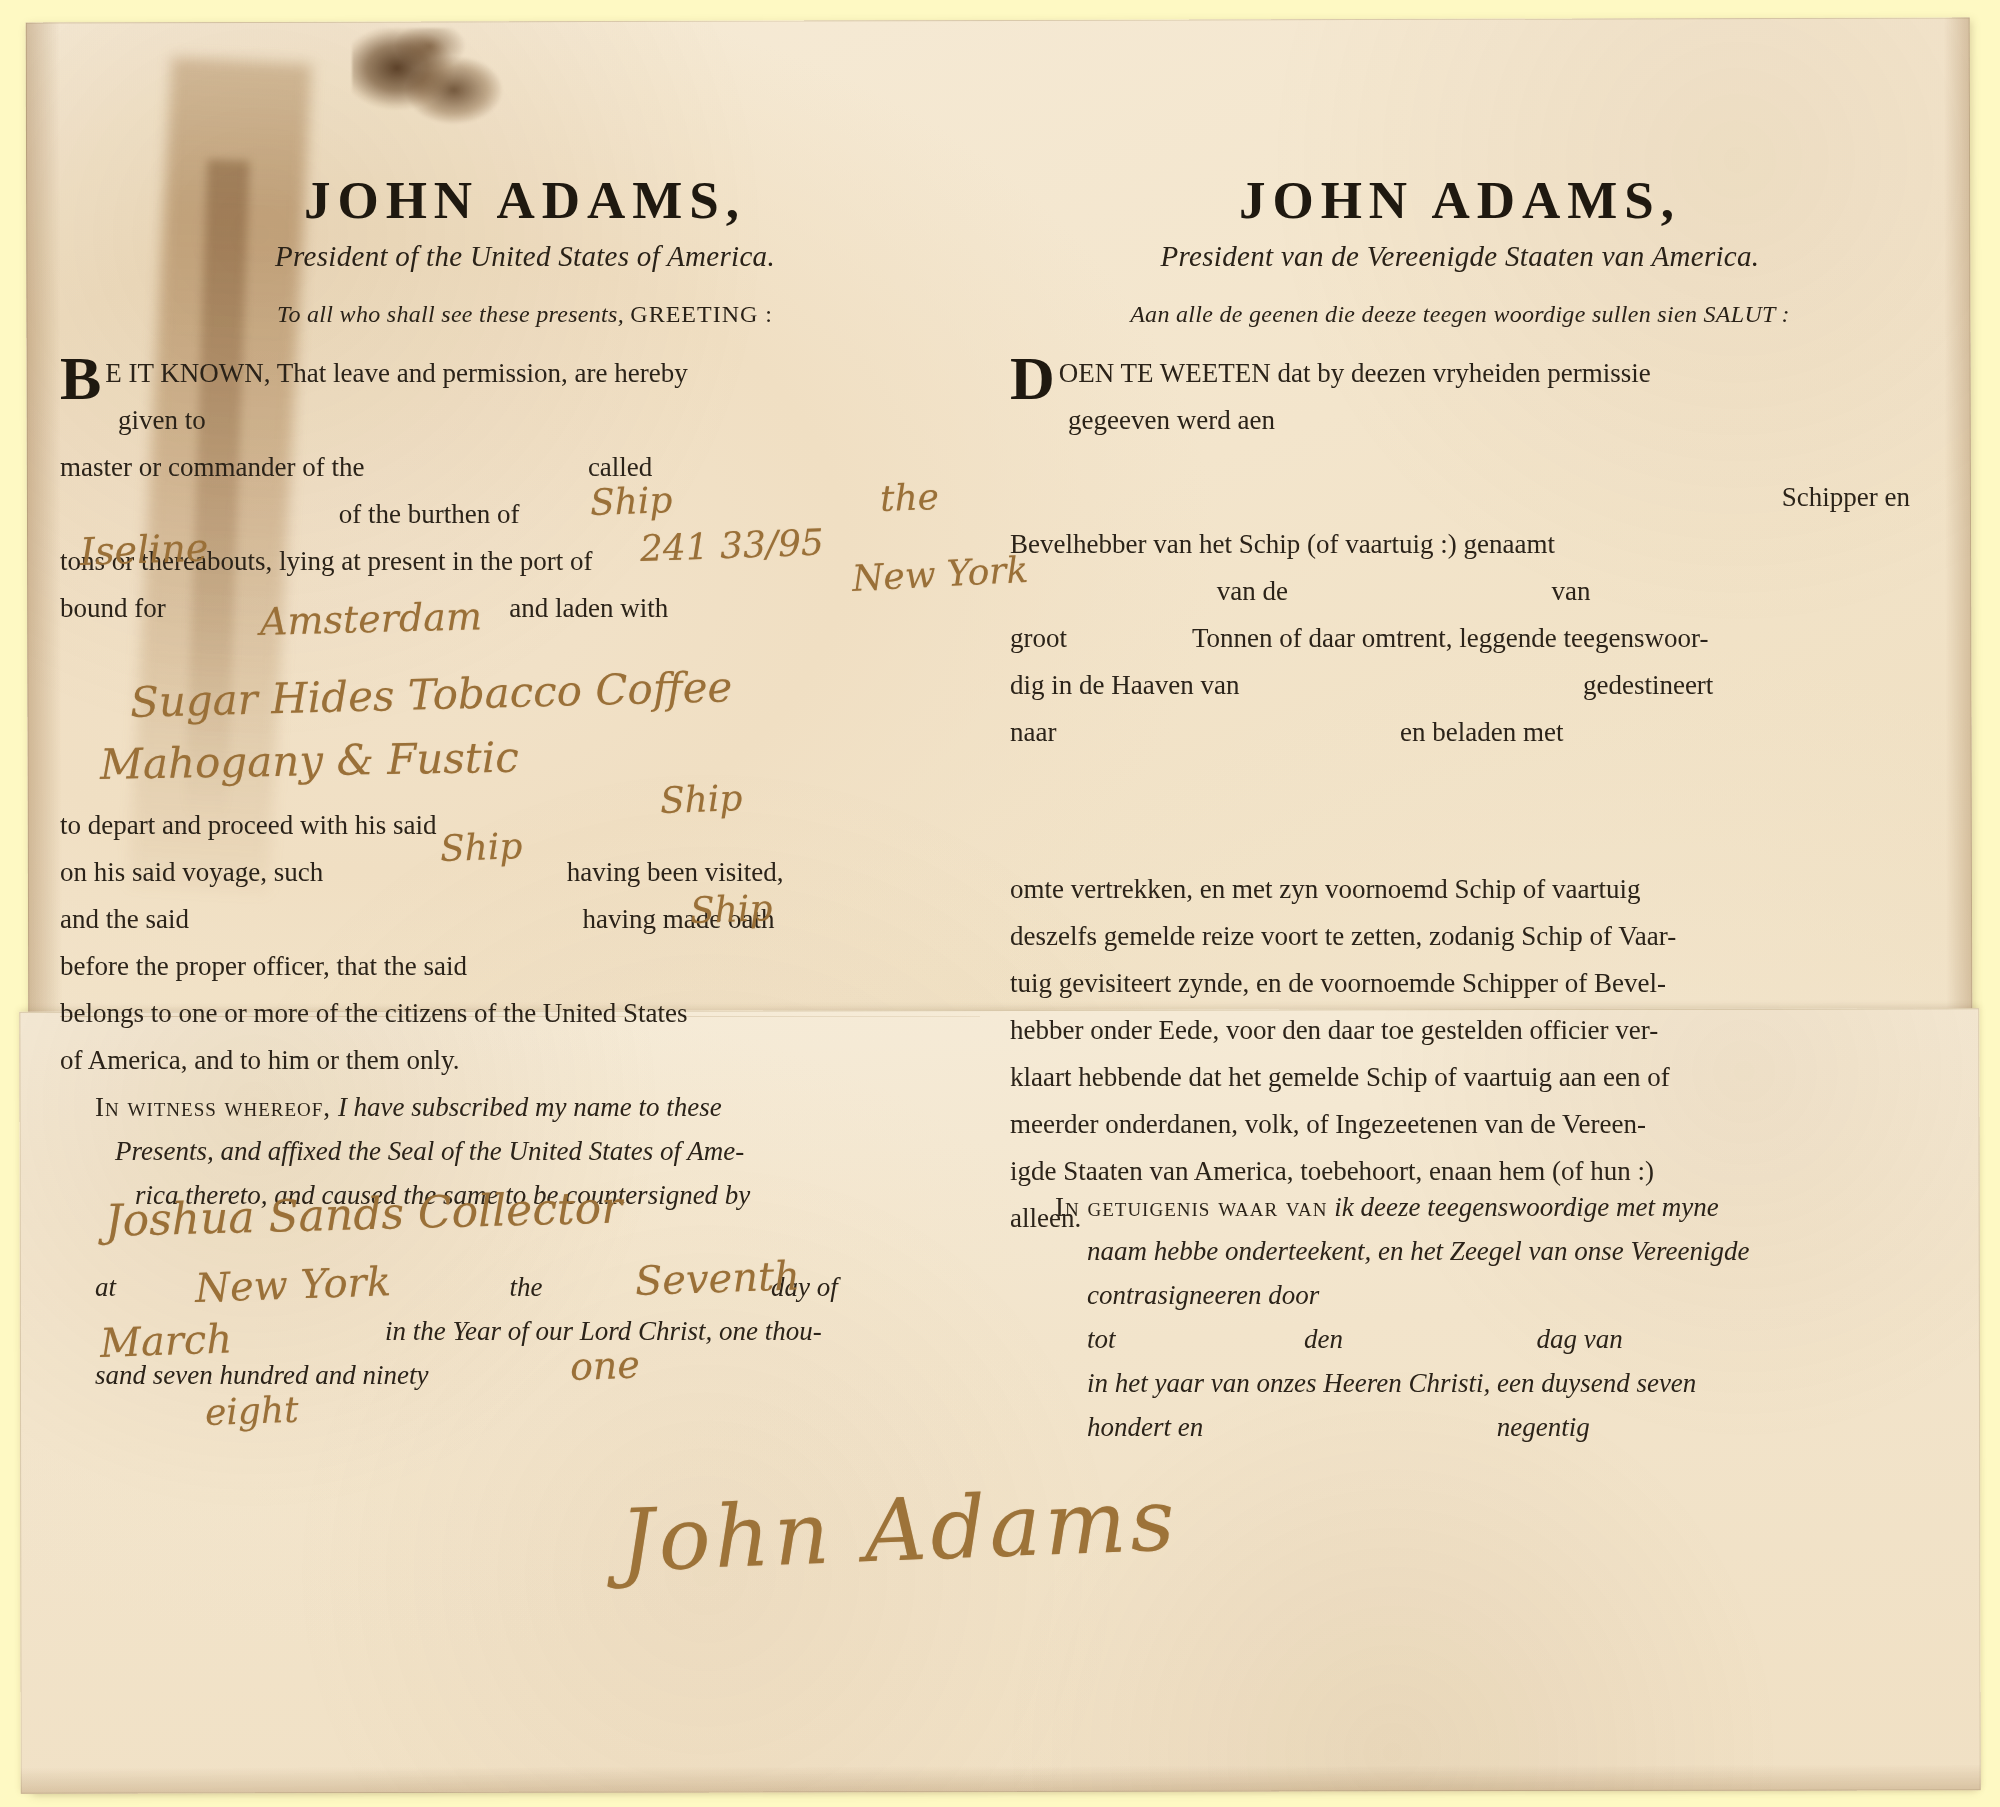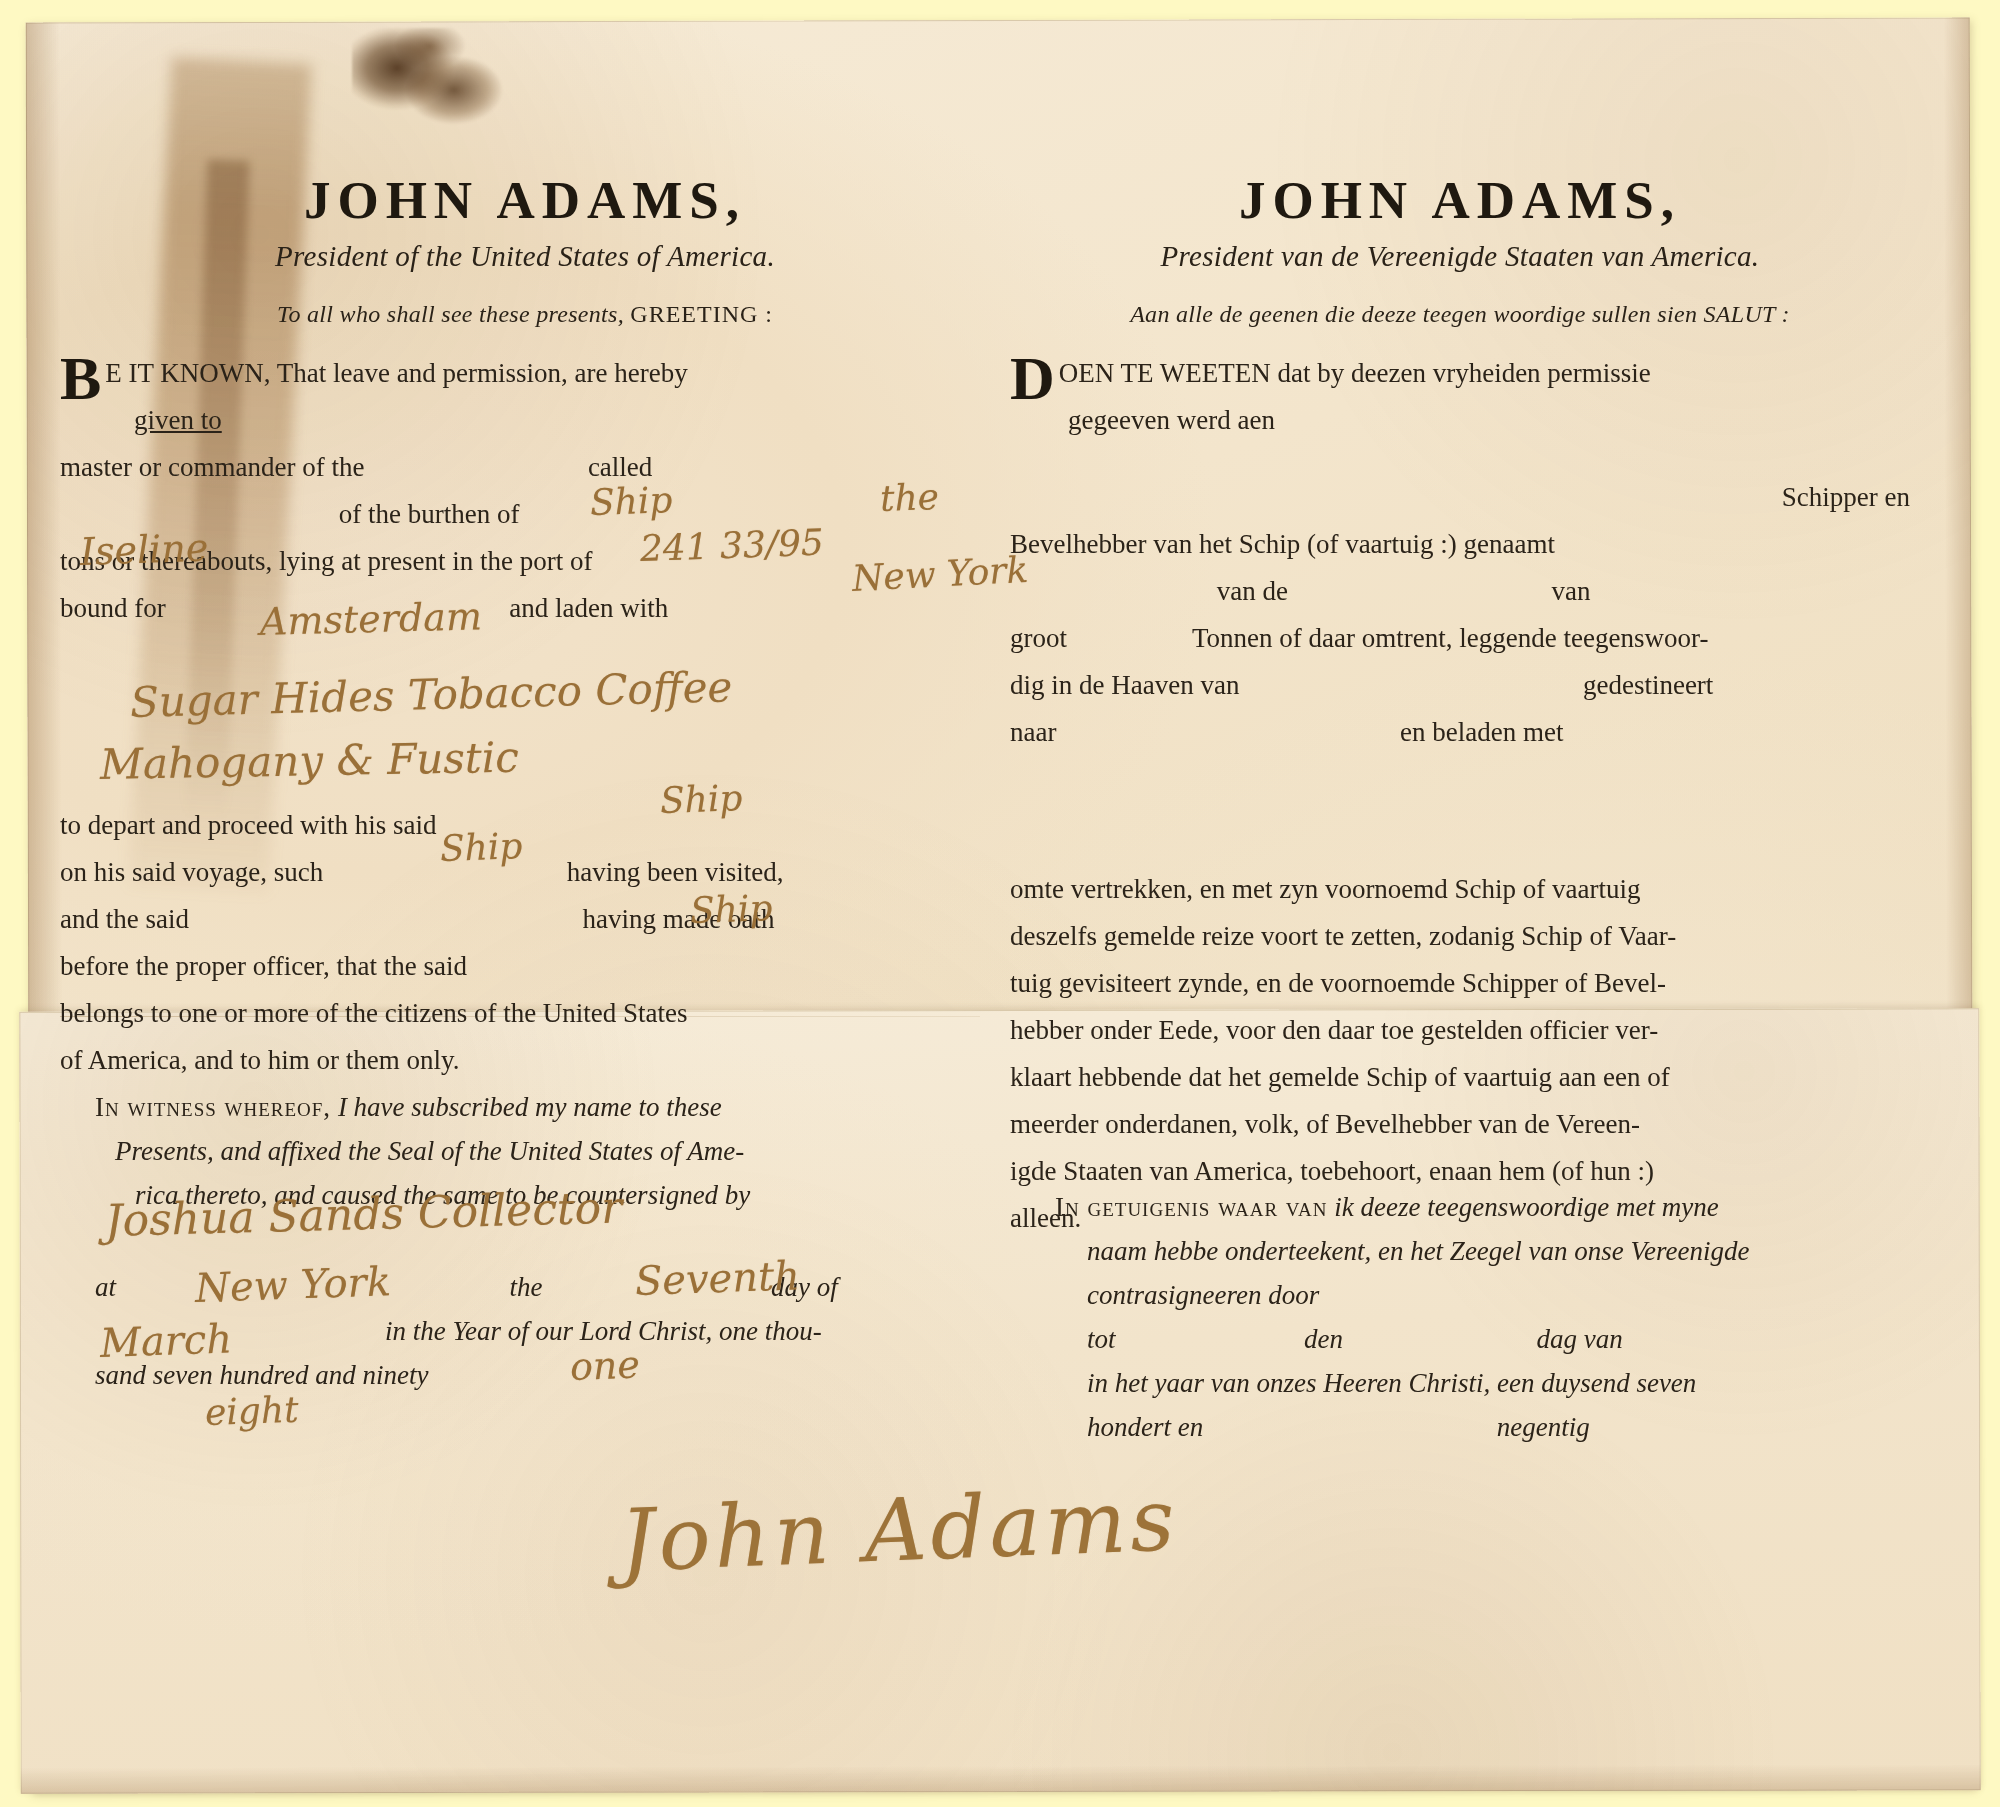--- a/index.html
+++ b/index.html
@@ -230,21 +230,21 @@
     <div class="title">JOHN ADAMS,</div>
     <div class="subtitle">President of the United States of America.</div>
     <div class="greeting">
       <span>To all who shall </span><span>see these presents, </span><span class="caps">GREETING :</span>
     </div>
 
     <div class="body">
       <span class="dropcap">B</span>
       <div style="height:0"></div>
       <div style="margin-left:0;">E IT KNOWN, That leave and permission, are hereby</div>
-      <div style="margin-left:74px;text-decoration:underline;">given to</div>
+      <div style="margin-left:58px;">given to</div>
       <div>
         <span>master or commander of the</span>
         <span style="display:inline-block;width:210px"></span>
         <span>called</span>
       </div>
       <div>
         <span style="display:inline-block;width:272px"></span>
         <span>of the burthen of</span>
       </div>
       <div>tons or thereabouts, lying at present in the port of</div>
@@ -324,21 +324,21 @@
         <span>en beladen met</span>
       </div>
 
       <div style="height:110px"></div>
 
       <div>omte vertrekken, en met zyn voornoemd Schip of vaartuig</div>
       <div>deszelfs gemelde reize voort te zetten, zodanig Schip of Vaar-</div>
       <div>tuig gevisiteert zynde, en de voornoemde Schipper of Bevel-</div>
       <div>hebber onder Eede, voor den daar toe gestelden officier ver-</div>
       <div>klaart hebbende dat het gemelde Schip of  vaartuig aan een of</div>
-      <div>meerder onderdanen, volk, of Bevelhebber van de  Vereen-</div>
+      <div>meerder onderdanen, volk, of Ingezeetenen van de  Vereen-</div>
       <div>igde Staaten van America, toebehoort, enaan hem (of hun :)</div>
       <div>alleen.</div>
     </div>
   </div>
 
   <div class="col" style="left:1055px; top:1185px; width:880px;">
     <div class="witness">
       <span class="lead">In getuigenis waar van</span><span> ik deeze teegenswoordige met myne</span>
     </div>
     <div class="witness" style="margin-left:32px;">naam hebbe onderteekent, en het Zeegel van onse Vereenigde</div>

